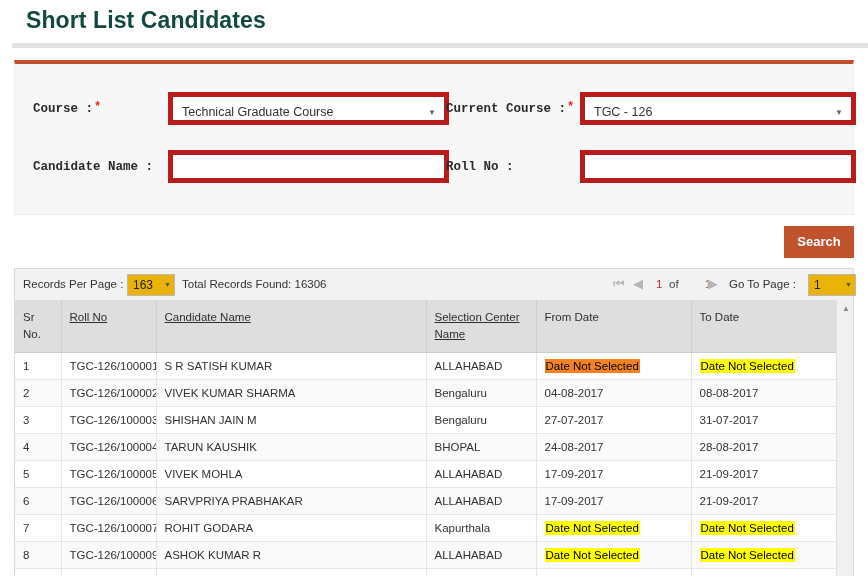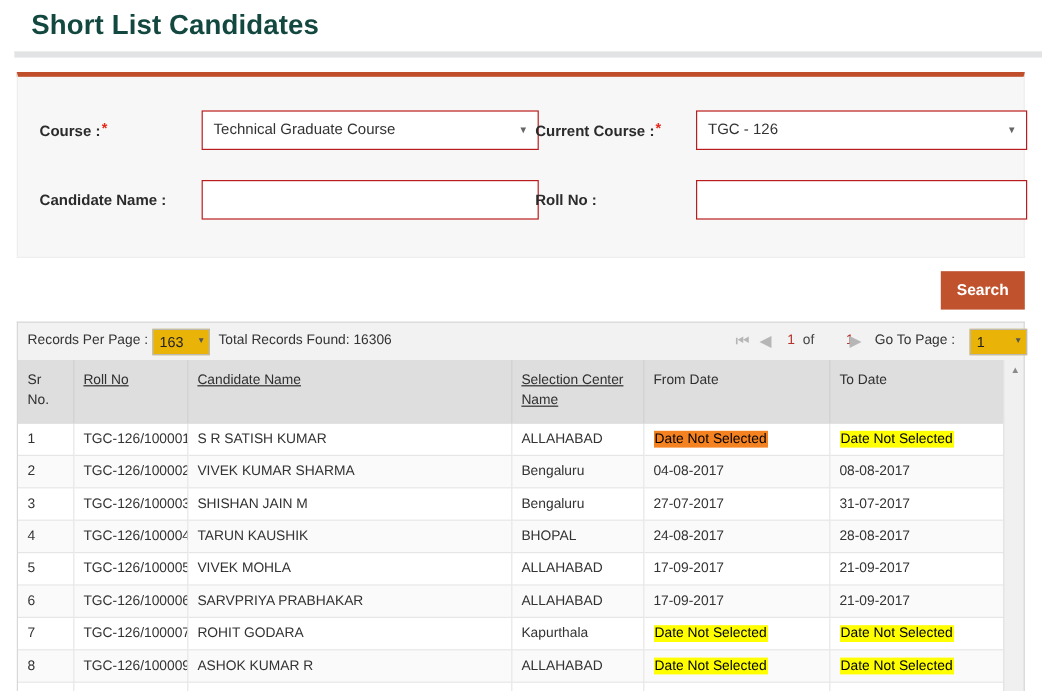--- a/index.html
+++ b/index.html
@@ -50,41 +50,42 @@
   .form-row.row1 { top: 22px; }
   .form-row.row2 { top: 80px; }
 
   .field-label {
     position: absolute;
     font-size: 12.5px;
     font-weight: bold;
     color: #2b2b2b;
     white-space: nowrap;
     top: 16px;
+    font-family: Liberation Mono, monospace;
   }
   .req-star {
     color: #e8291c;
     font-size: 12px;
     font-weight: bold;
     vertical-align: top;
     line-height: 10px;
     margin-left: 1px;
   }
 
   .label-course        { left: 18px; }
   .label-current       { left: 431px; }
   .label-candidate     { left: 18px; }
   .label-rollno        { left: 431px; }
 
   .ctl {
     position: absolute;
     top: 6px;
     height: 33px;
     background: #ffffff;
-    border: 1px solid #b91c1c;
+    border: 5px solid #b91c1c;
     font-size: 12.5px;
     color: #333333;
     padding: 0 26px 0 9px;
     line-height: 31px;
     white-space: nowrap;
     overflow: hidden;
   }
   .ctl.select::after {
     content: "\25BC";
     position: absolute;

